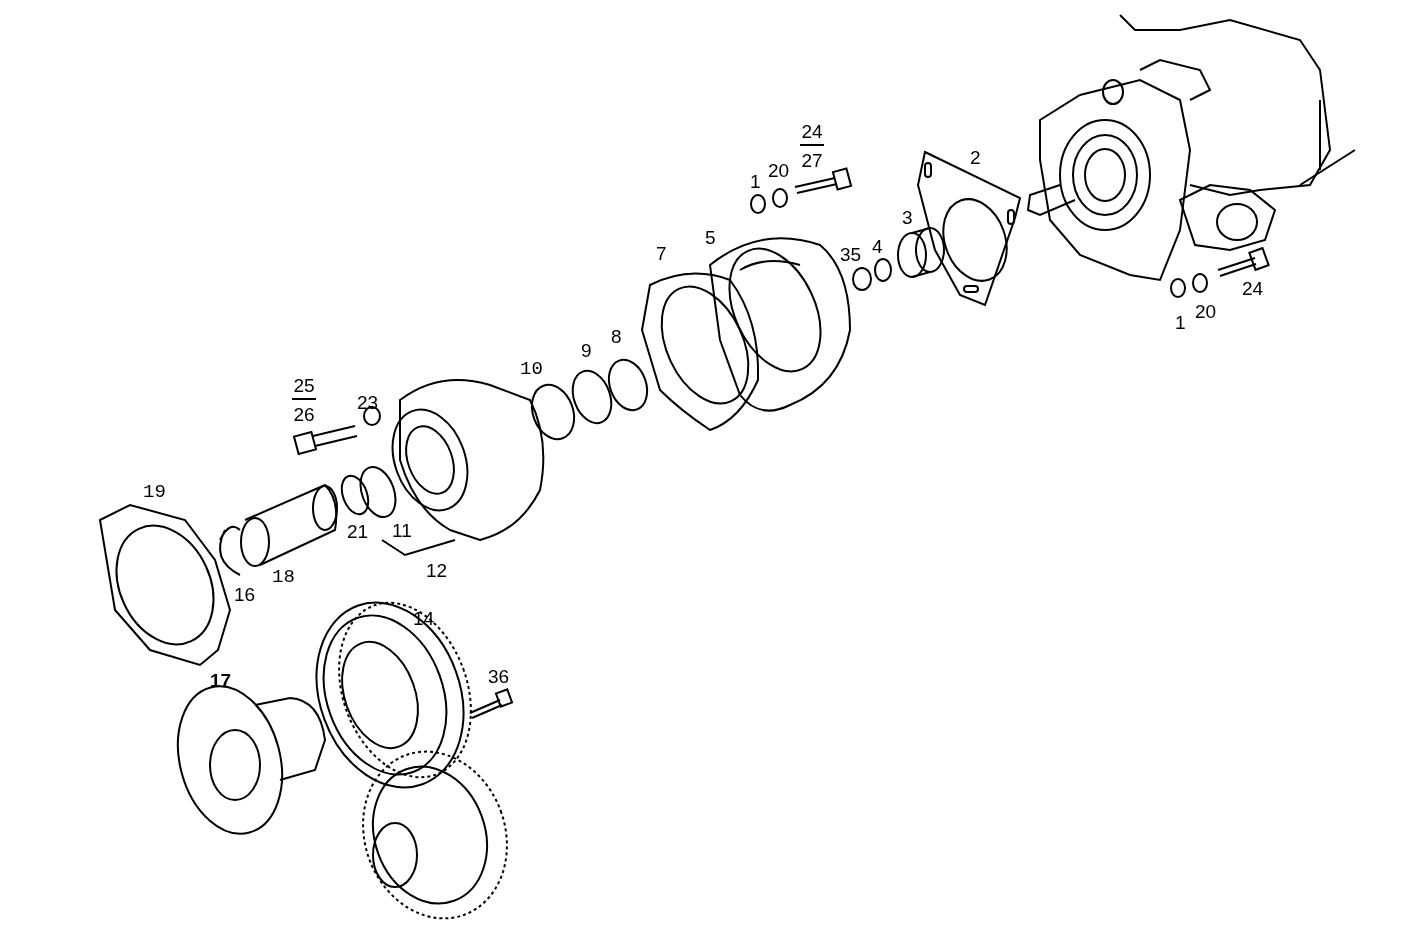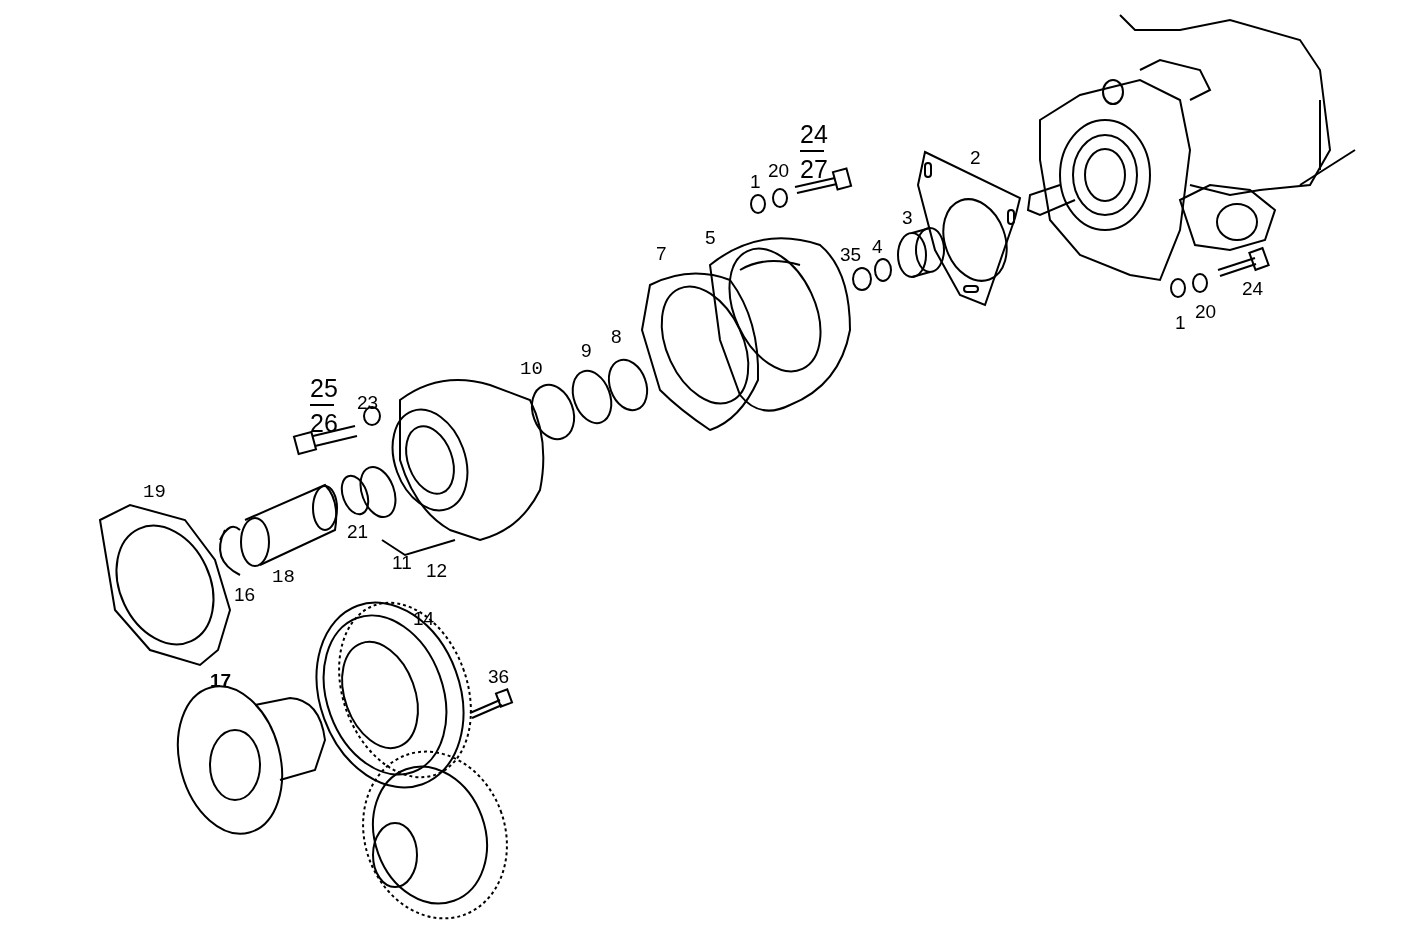--- a/index.html
+++ b/index.html
@@ -1,19 +1,19 @@
 <!DOCTYPE html>
 <html><head>
 <meta charset="utf-8">
 <style>
   html,body{margin:0;padding:0;background:#fff;}
   #canvas{position:relative;width:1419px;height:931px;background:#ffffff;overflow:hidden;font-family:"Liberation Sans",sans-serif;}
   svg.drawing{position:absolute;left:0;top:0;width:1419px;height:931px;}
   .lbl{position:absolute;font-size:19px;color:#000;line-height:1;white-space:nowrap;}
-  .frac{position:absolute;font-size:25px;color:#000;text-align:center;line-height:1;}
+  .frac{position:absolute;font-size:19px;color:#000;text-align:center;line-height:1;}
   .frac .bar{display:block;height:2px;background:#000;margin:3px 0 5px 0;}
   .part{cursor:pointer;}
 </style>
 </head>
 <body>
 
 <div id="canvas">
   <svg class="drawing" viewBox="0 0 1419 931" fill="none" stroke="#000" stroke-width="2">
 
     <g>
@@ -141,33 +141,33 @@
   <span class="lbl part" style="left:970px;top:148px;">2</span>
   <span class="lbl part" style="left:902px;top:208px;">3</span>
   <span class="lbl part" style="left:872px;top:237px;">4</span>
   <span class="lbl part" style="left:840px;top:245px;">35</span>
   <span class="lbl part" style="left:705px;top:228px;">5</span>
   <span class="lbl part" style="left:656px;top:244px;">7</span>
   <span class="lbl part" style="left:611px;top:327px;">8</span>
   <span class="lbl part" style="left:581px;top:341px;">9</span>
   <span class="lbl part" style="left:520px;top:360px;font-family:Liberation Mono, monospace;">10</span>
   <span class="lbl part" style="left:357px;top:381px;margin-top:12px;">23</span>
-  <span class="lbl part" style="left:392px;top:521px;margin-top:32px;">11</span>
+  <span class="lbl part" style="left:392px;top:521px;">11</span>
   <span class="lbl part" style="left:347px;top:522px;">21</span>
   <span class="lbl part" style="left:426px;top:561px;">12</span>
   <span class="lbl part" style="left:272px;top:568px;font-family:Liberation Mono, monospace;">18</span>
   <span class="lbl part" style="left:234px;top:585px;">16</span>
   <span class="lbl part" style="left:143px;top:483px;font-family:Liberation Mono, monospace;">19</span>
   <span class="lbl part" style="left:413px;top:609px;">14</span>
   <span class="lbl part" style="left:210px;top:671px;font-weight:bold;">17</span>
   <span class="lbl part" style="left:488px;top:667px;">36</span>
 
   <div class="frac part" style="left:800px;top:122px;width:24px;">
     <span>24</span>
     <span class="bar"></span>
     <span>27</span>
   </div>
-  <div class="frac part" style="left:310px;top:376px;width:24px;">
+  <div class="frac part" style="left:292px;top:376px;width:24px;">
     <span>25</span>
     <span class="bar"></span>
     <span>26</span>
   </div>
 </div>
 
 </body></html>

